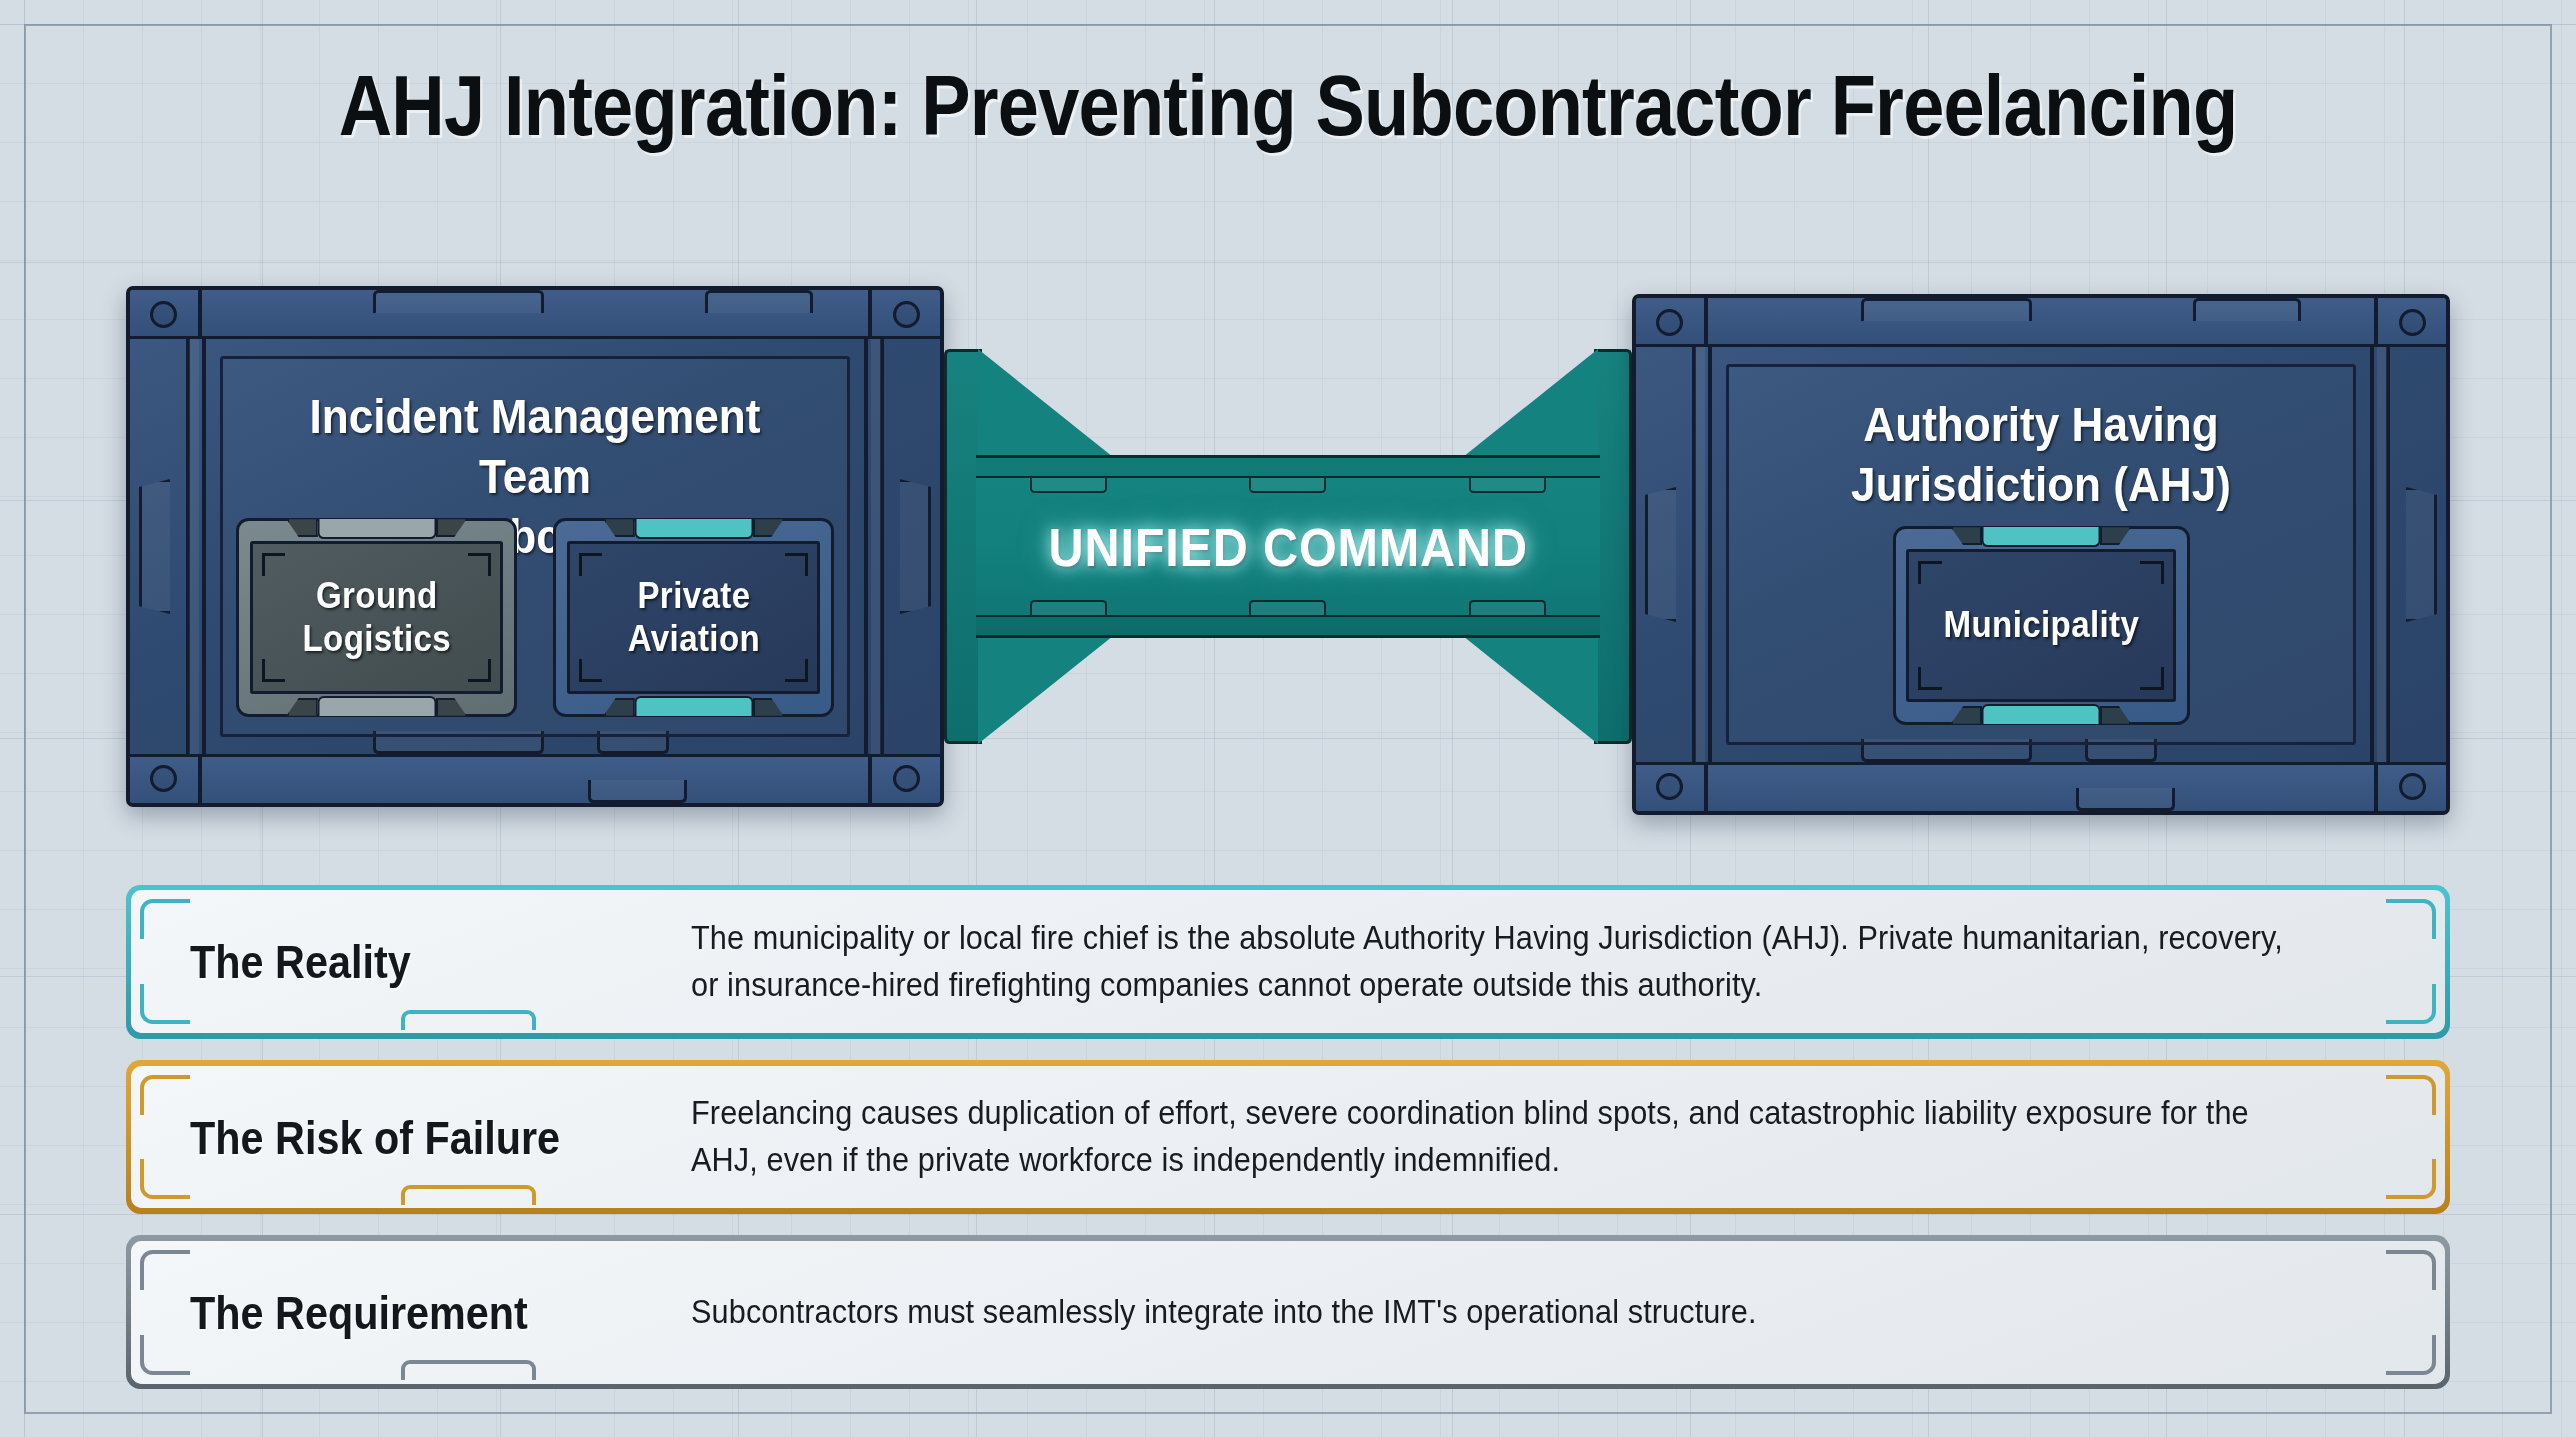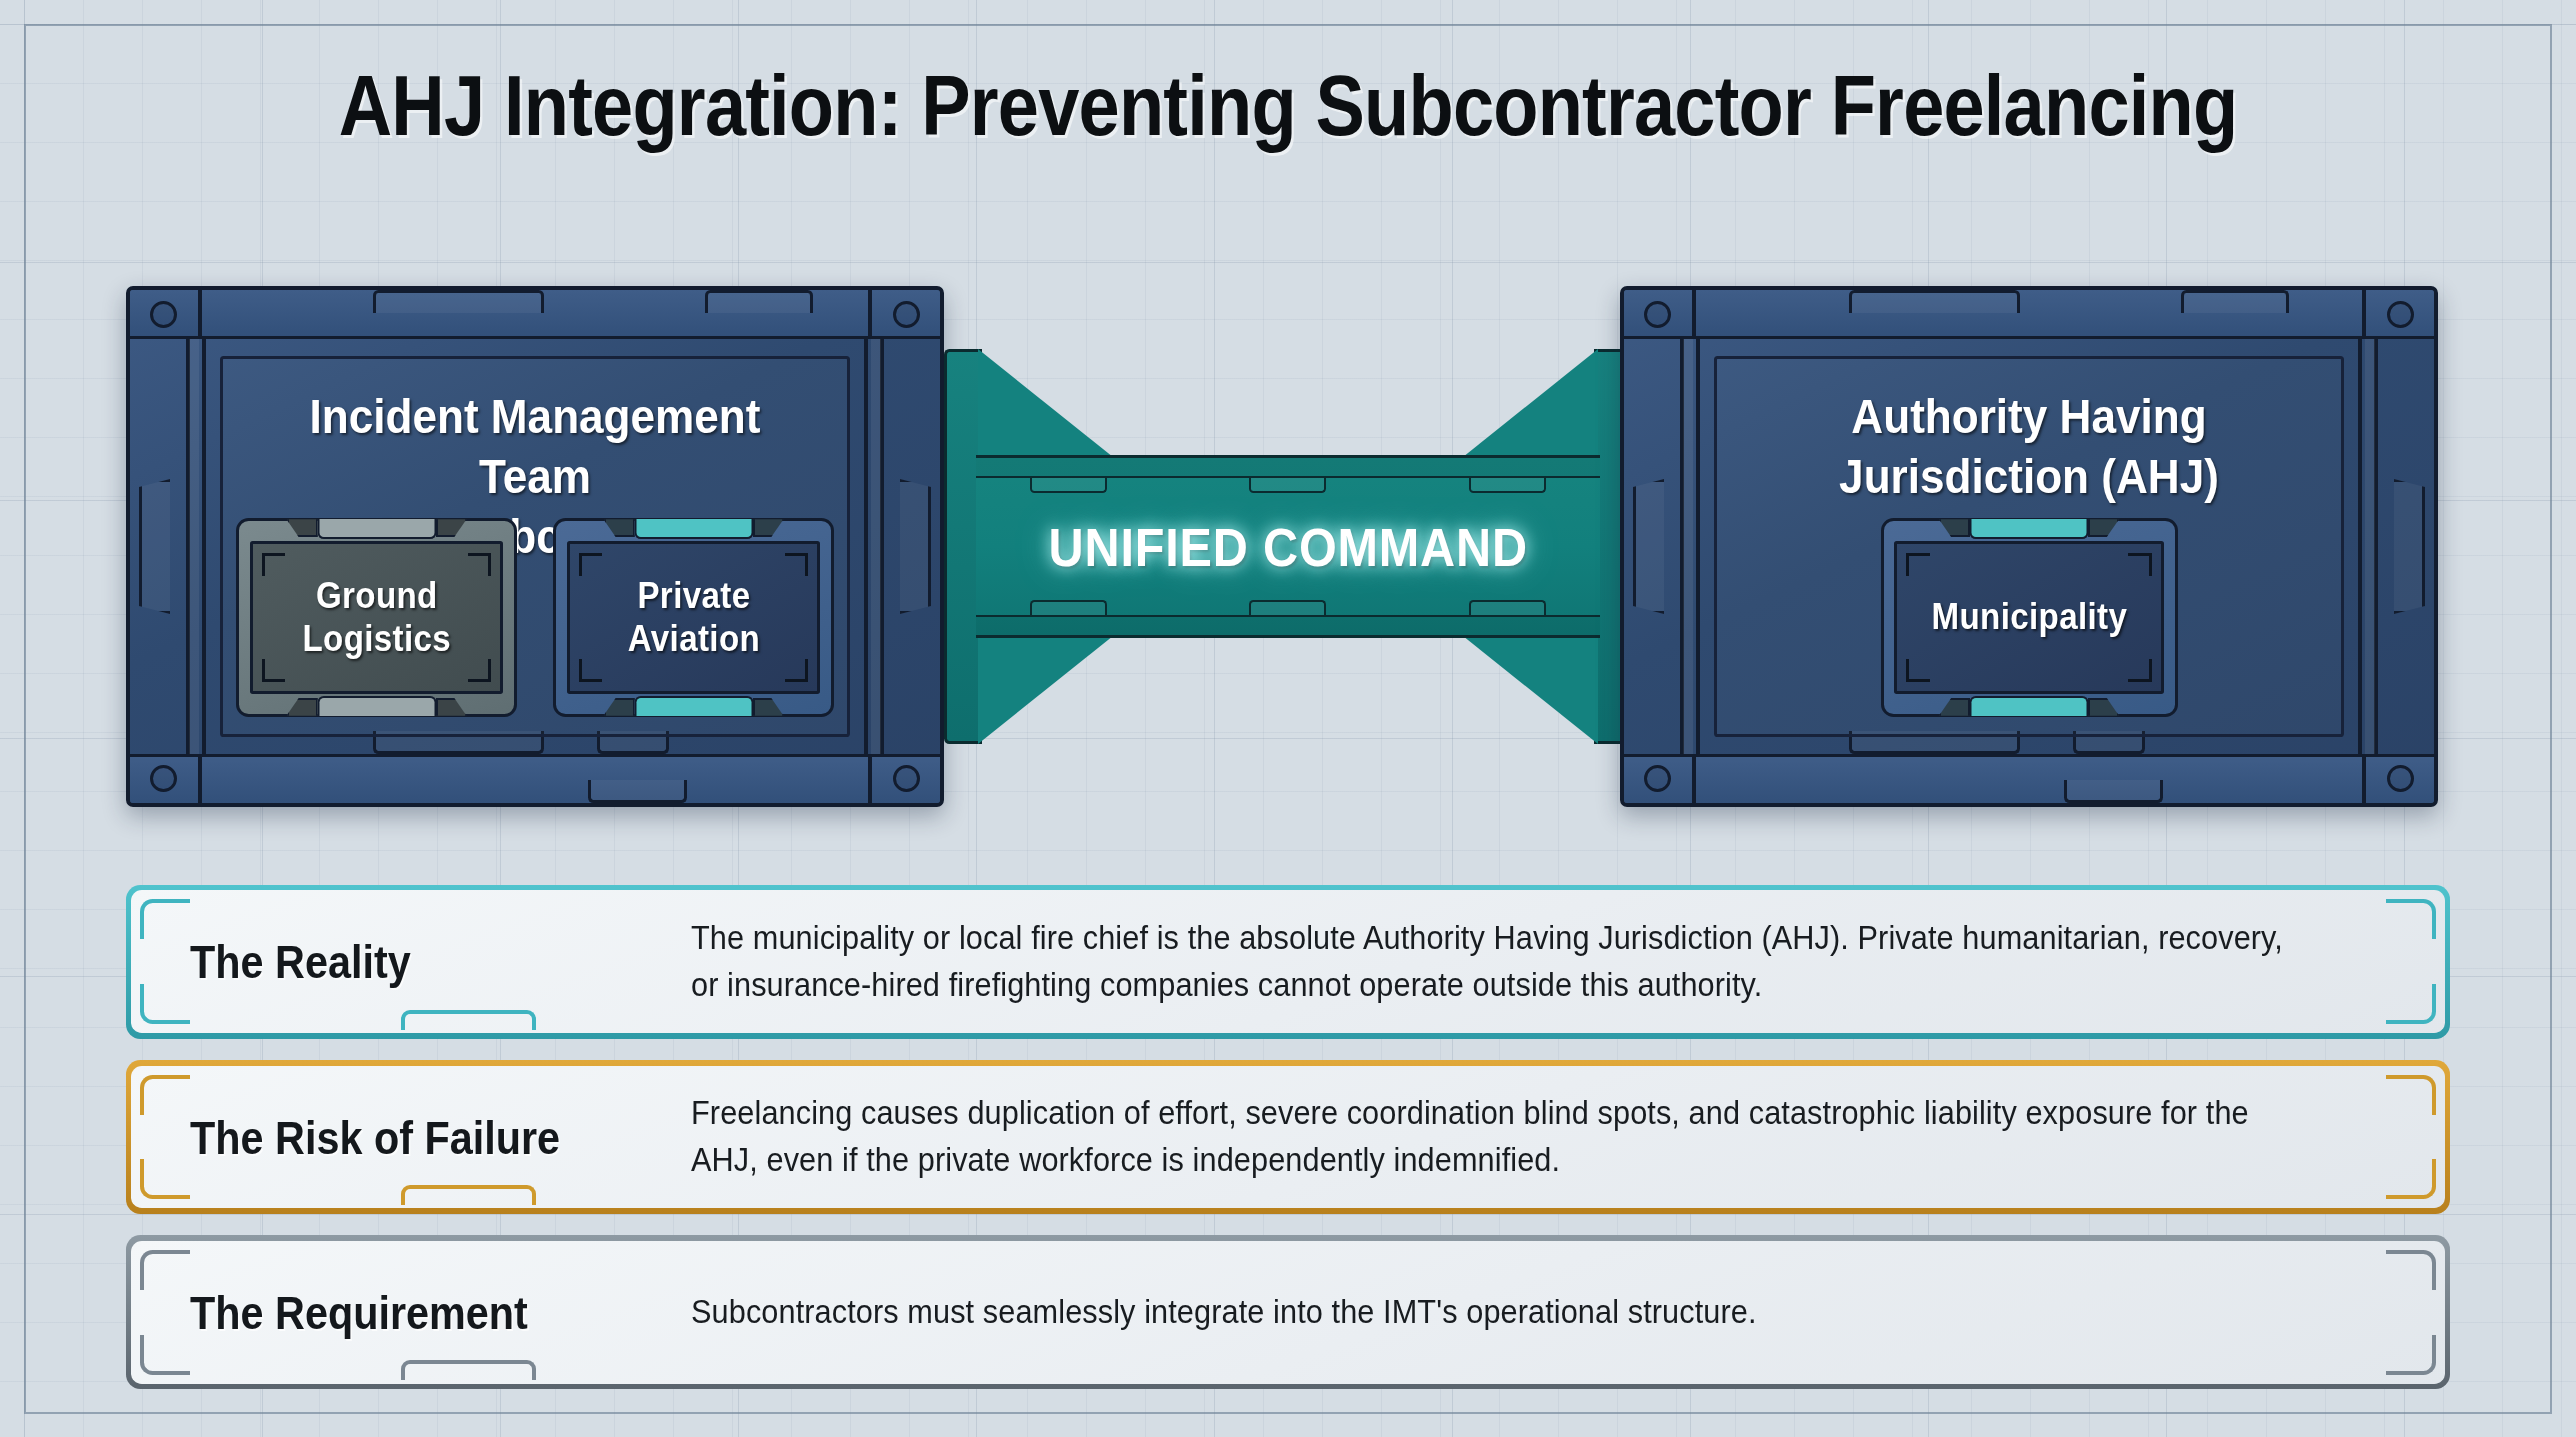--- a/index.html
+++ b/index.html
@@ -68,21 +68,21 @@
     top: 0;
     width: 818px;
     height: 521px;
     background: linear-gradient(155deg, #3d5a84 0%, #2f4a70 42%, #2a4266 100%);
     border: 4.5px solid #121c2e;
     border-radius: 7px;
     overflow: hidden;
     box-shadow: 0 9px 23.4px rgba(20,35,60,0.32);
   }
   .container-left  { left: 0; }
-  .container-right { right: 12px; }
+  .container-right { right: 0; margin-top: 8px; }
 
   
   .rail {
     position: absolute;
     left: 0; right: 0;
     height: 49px;
     background: linear-gradient(180deg, #3f5d88, #32507a);
     border-bottom: 3.6px solid #121c2e;
   }
   .rail.top    { top: 0; }

